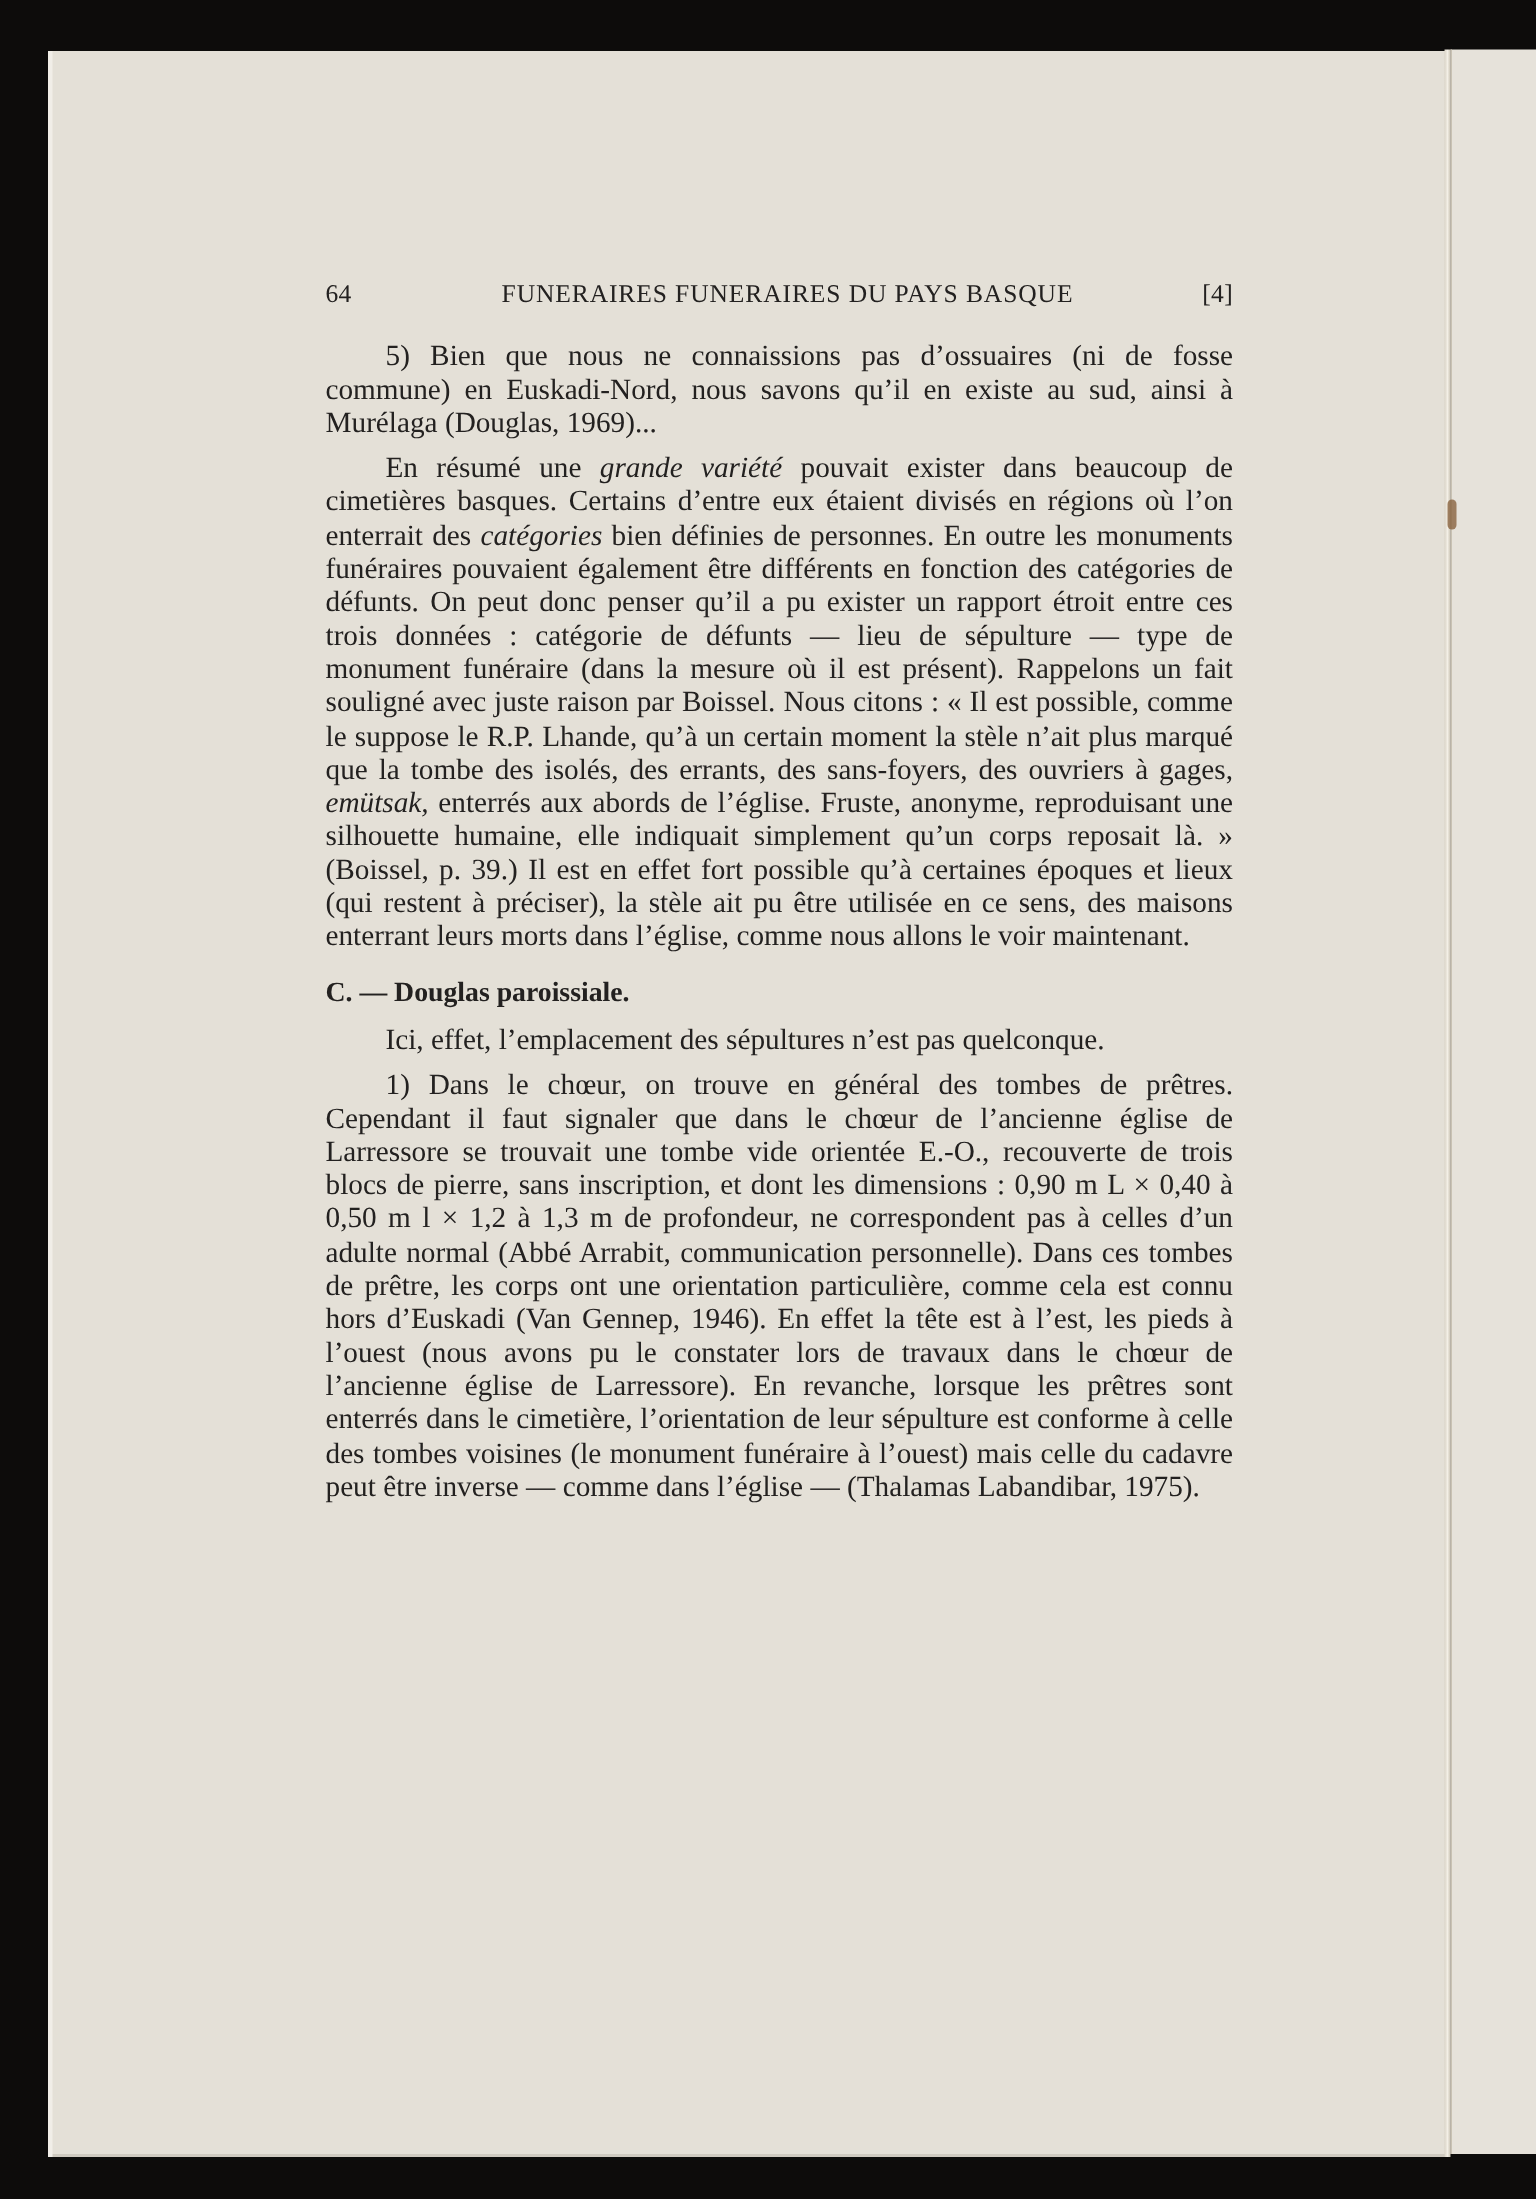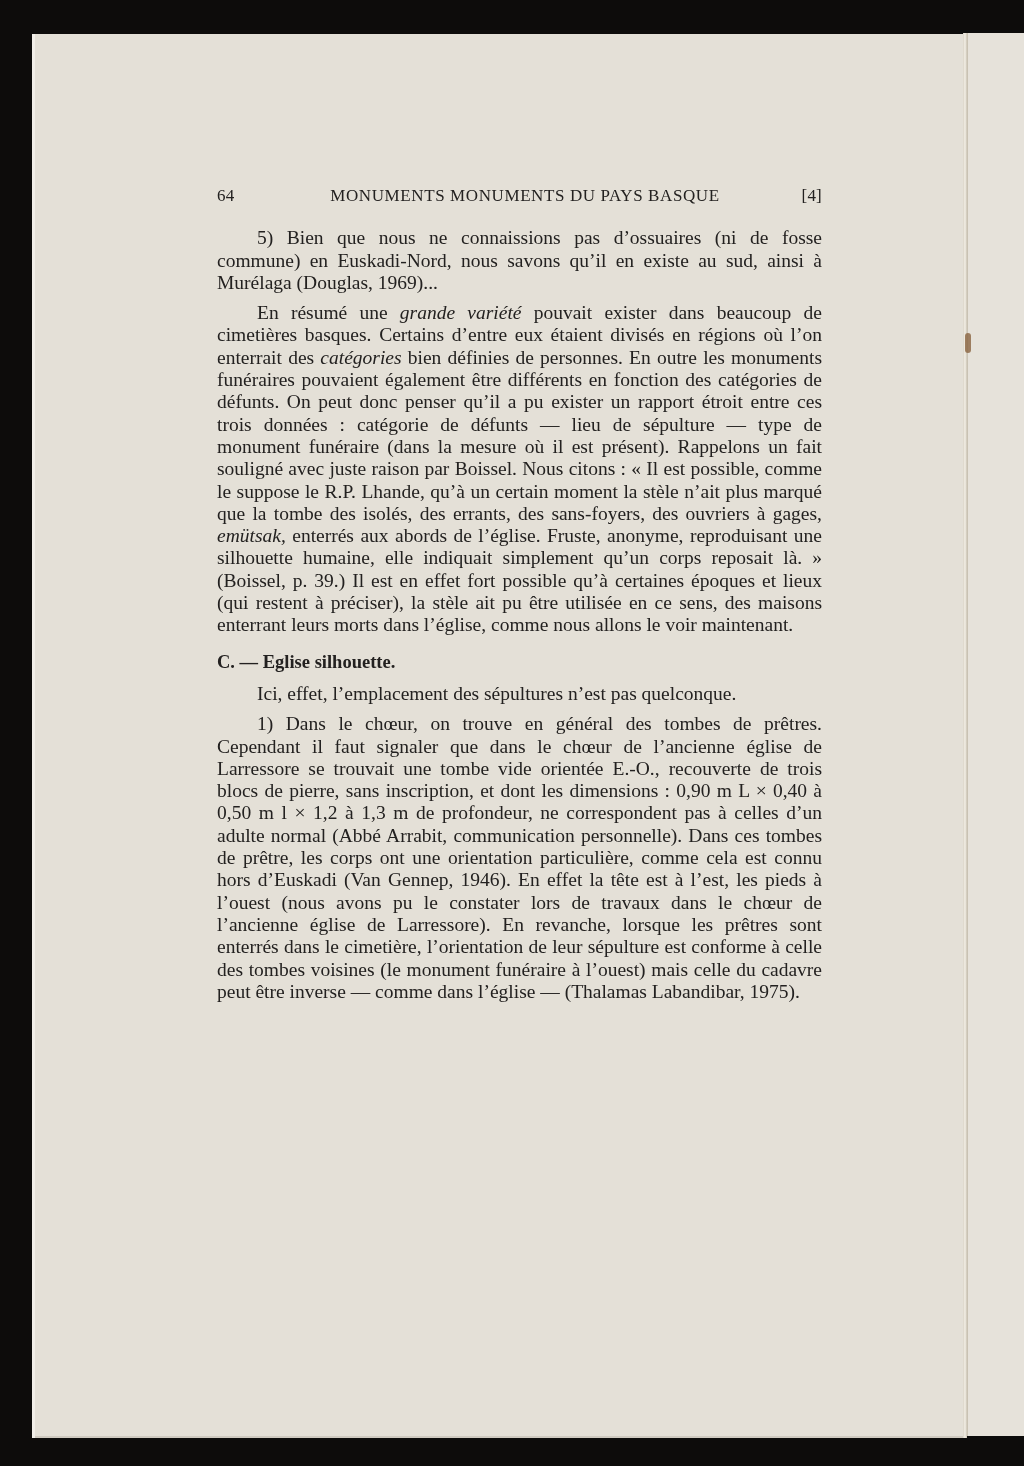--- a/index.html
+++ b/index.html
@@ -44,25 +44,25 @@
 <body>
 
 <div class="page"></div>
 <div class="gutter"></div>
 <div class="sliver"></div>
 <div class="stain"></div>
 
 <div class="text">
   <div class="header">
     <span>64</span>
-    <span class="title">MONUMENTS MONUMENTS DU PAYS BASQUE</span>
+    <span class="title">FUNERAIRES FUNERAIRES DU PAYS BASQUE</span>
     <span>[4]</span>
   </div>
 
   <p>5) Bien que nous ne connaissions pas d’ossuaires (ni de fosse commune) en Euskadi-Nord, nous savons qu’il en existe au sud, ainsi à Murélaga (Douglas, 1969)...</p>
 
   <p><span>En résumé une </span><em>grande variété</em><span> pouvait exister dans beaucoup de cimetières basques. Certains d’entre eux étaient divisés en régions où l’on enterrait des </span><em>catégories</em><span> bien définies de personnes. En outre les monuments funéraires pouvaient également être différents en fonction des catégories de défunts. On peut donc penser qu’il a pu exister un rapport étroit entre ces trois données : catégorie de défunts — lieu de sépulture — type de monument funéraire (dans la mesure où il est présent). Rappelons un fait souligné avec juste raison par Boissel. Nous citons : « Il est possible, comme le suppose le R.P. Lhande, qu’à un certain moment la stèle n’ait plus marqué que la tombe des isolés, des errants, des sans-foyers, des ouvriers à gages, </span><em>emütsak,</em><span> enterrés aux abords de l’église. Fruste, anonyme, reproduisant une silhouette humaine, elle indiquait simplement qu’un corps reposait là. » (Boissel, p. 39.) Il est en effet fort possible qu’à certaines époques et lieux (qui restent à préciser), la stèle ait pu être utilisée en ce sens, des maisons enterrant leurs morts dans l’église, comme nous allons le voir maintenant.</span></p>
 
-  <h3>C. — Eglise silhouette.</h3>
+  <h3>C. — Douglas paroissiale.</h3>
 
   <p>Ici, effet, l’emplacement des sépultures n’est pas quelconque.</p>
   <p>1) Dans le chœur, on trouve en général des tombes de prêtres. Cependant il faut signaler que dans le chœur de l’ancienne église de Larressore se trouvait une tombe vide orientée E.-O., recouverte de trois blocs de pierre, sans inscription, et dont les dimensions : 0,90 m L × 0,40 à 0,50 m l × 1,2 à 1,3 m de profondeur, ne correspondent pas à celles d’un adulte normal (Abbé Arrabit, communication personnelle). Dans ces tombes de prêtre, les corps ont une orientation particulière, comme cela est connu hors d’Euskadi (Van Gennep, 1946). En effet la tête est à l’est, les pieds à l’ouest (nous avons pu le constater lors de travaux dans le chœur de l’ancienne église de Larressore). En revanche, lorsque les prêtres sont enterrés dans le cimetière, l’orientation de leur sépulture est conforme à celle des tombes voisines (le monument funéraire à l’ouest) mais celle du cadavre peut être inverse — comme dans l’église — (Thalamas Labandibar, 1975).</p>
 </div>
 
 </body></html>

